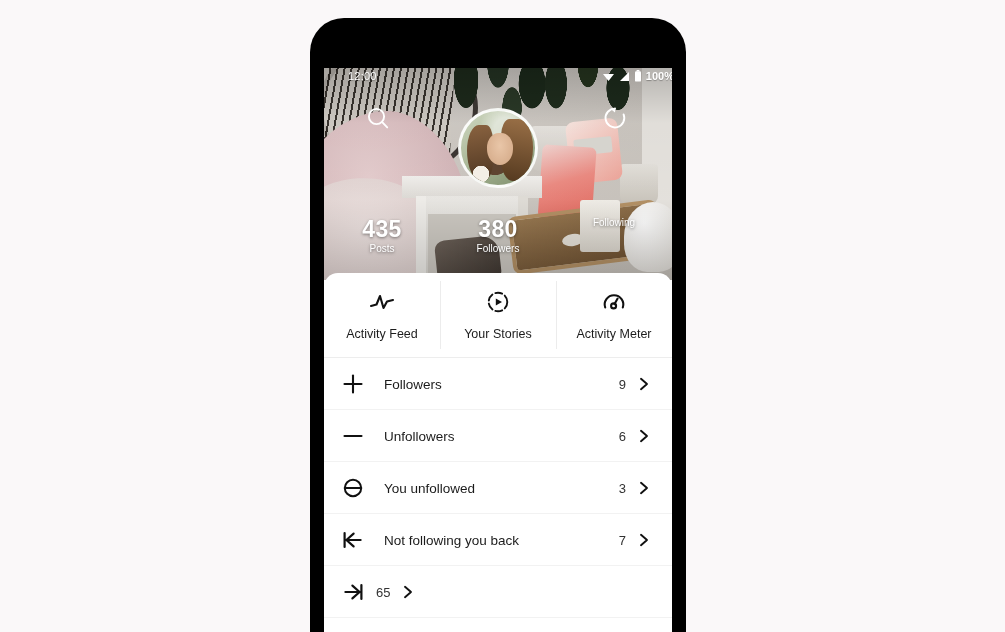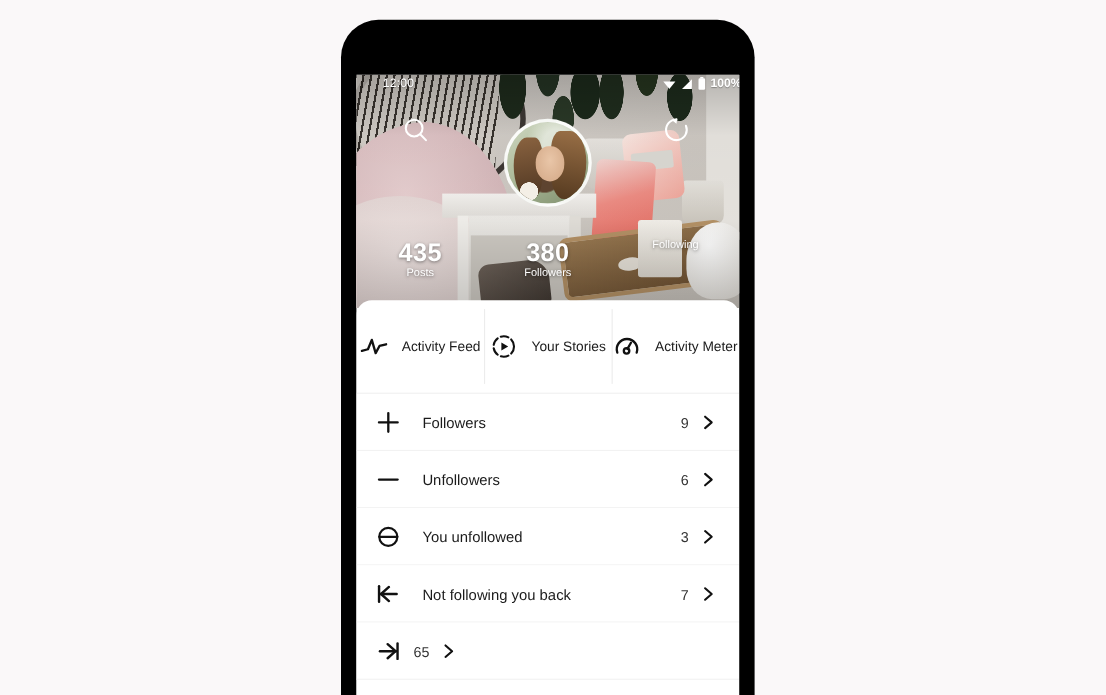--- a/index.html
+++ b/index.html
@@ -188,21 +188,21 @@
   #content-card {
     position:absolute; left:0; top:205px; width:348px; height:359px;
     background:#ffffff;
     border-radius: 14px 14px 0 0;
     overflow:hidden;
   }
 
   
   #tab-bar { display:flex; height:84px; }
   .tab {
-    flex:1; display:flex; flex-direction:row; align-items:center; justify-content:center;
+    flex:1; display:flex; flex-direction:column; align-items:center; justify-content:center;
     gap:12px; cursor:pointer; position:relative;
   }
   .tab + .tab::before {
     content:""; position:absolute; left:0; top:8px; bottom:8px; width:1px; background:#ececec;
   }
   .tab-icon { width:26px; height:26px; display:flex; align-items:center; justify-content:center; }
   .tab-label { font-size: 12.5px; color:#1c1c1c; }
   #tab-bar-divider { height:1px; background:#ededed; margin:0 0 0 0; }
 
   

